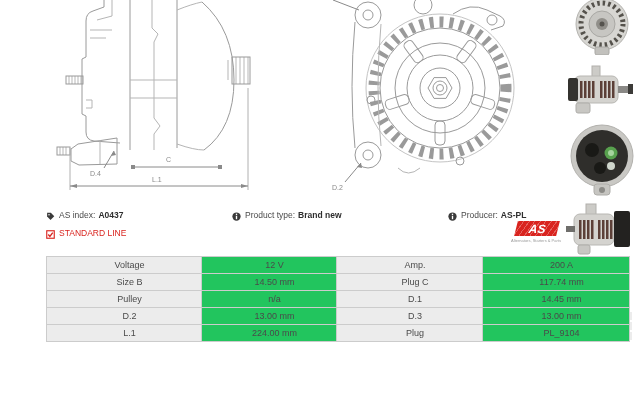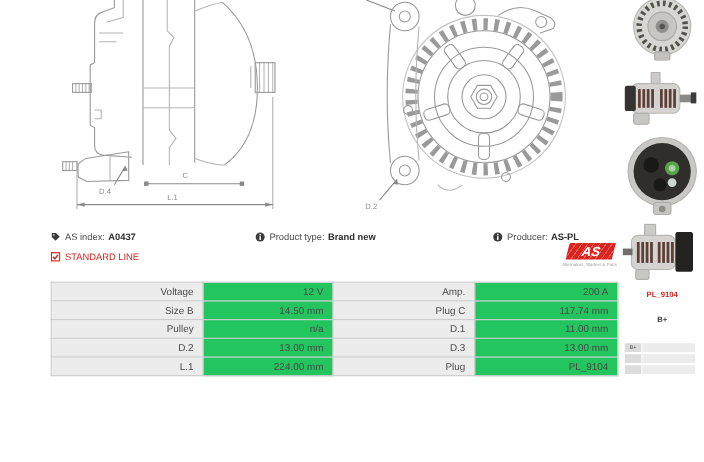--- a/index.html
+++ b/index.html
@@ -27,40 +27,40 @@
   .mini-row{height:8px;margin-bottom:2px;display:flex;}
   .mini-cell-l{width:15px;background:#dcdcdc;font-size:5px;line-height:8px;
                color:#555;text-align:center;overflow:hidden;}
   .mini-cell-r{flex:1;background:#ececec;margin-left:1px;}
 
   
   .info-col{position:absolute;top:209px;font-size:8.5px;color:#4a4a4a;}
   .col1{left:46px;}
   .col2{left:232px;}
   .col3{left:448px;}
-  .info-row{height:12px;line-height:12px;margin-bottom:6px;white-space:nowrap;display:flex;align-items:center;}
+  .info-row{height:12px;line-height:12px;margin-bottom:6px;white-space:nowrap;display:flex;align-items:flex-end;}
   .info-row svg{margin-right:4px;flex:0 0 auto;}
   .b{font-weight:bold;color:#2e2e2e;}
   .red{color:#d9241f;font-weight:normal;}
   .sp{margin-right:3px;}
 
   
   .as-logo{position:absolute;left:516px;top:221px;width:42px;height:15px;
            background:#d9241f;transform:skewX(-14deg);
            background-image:repeating-linear-gradient(115deg,rgba(255,255,255,.28) 0 1px,transparent 1px 5px);
            display:flex;align-items:center;justify-content:center;}
   .as-logo span{color:#fff;font-weight:bold;font-style:italic;font-size:12px;transform:skewX(6deg);}
   .as-tagline{position:absolute;left:505px;top:238px;width:62px;text-align:center;
               font-size:4px;color:#9a9a9a;}
 
   
   .spec-table{position:absolute;left:46px;top:256px;border-collapse:collapse;
               font-size:9px;color:#4a4a4a;}
-  .spec-table td{border:1px solid #ccc;height:16px;text-align:right;
-                 padding:0 8px 0 2px;white-space:nowrap;}
+  .spec-table td{border:1px solid #ccc;height:16px;text-align:center;
+                 padding:0 8px 0 19px;white-space:nowrap;}
   td.lab{background:#ececec;}
   td.val{background:#22c55e;}
   .w1{width:127px;} .w2{width:107px;} .w3{width:118px;margin-top:43px;} .w4{width:119px;}
 </style>
 </head>
 <body>
 
 <div class="page">
 
   <svg class="drawing-side" viewBox="0 0 215 198" fill="none" stroke="#9a9a9a" stroke-width="1">
@@ -300,21 +300,21 @@
       <tr>
         <td class="lab w1">Size B</td>
         <td class="val w2">14.50 mm</td>
         <td class="lab w3">Plug C</td>
         <td class="val w4">117.74 mm</td>
       </tr>
       <tr>
         <td class="lab w1">Pulley</td>
         <td class="val w2">n/a</td>
         <td class="lab w3">D.1</td>
-        <td class="val w4">11.00 mm</td>
+        <td class="val w4">14.45 mm</td>
       </tr>
       <tr>
         <td class="lab w1">D.2</td>
         <td class="val w2">13.00 mm</td>
         <td class="lab w3">D.3</td>
         <td class="val w4">13.00 mm</td>
       </tr>
       <tr>
         <td class="lab w1">L.1</td>
         <td class="val w2">224.00 mm</td>

